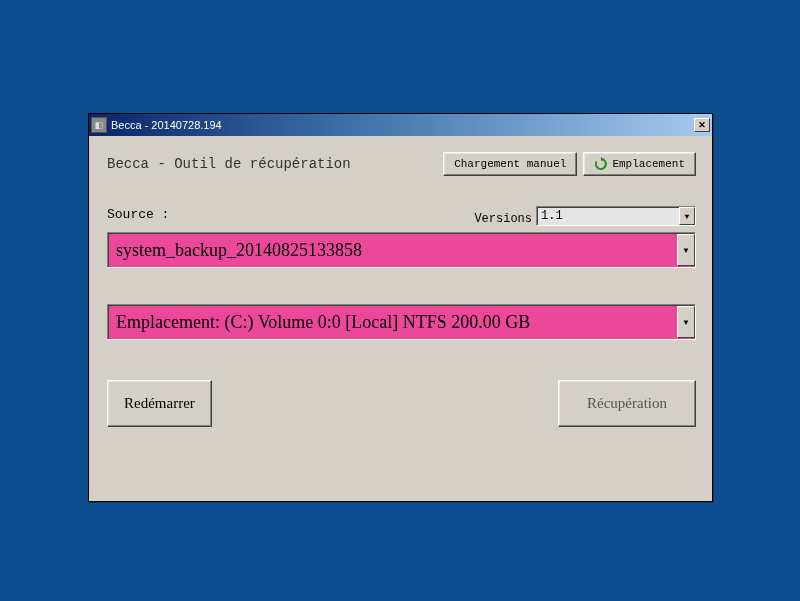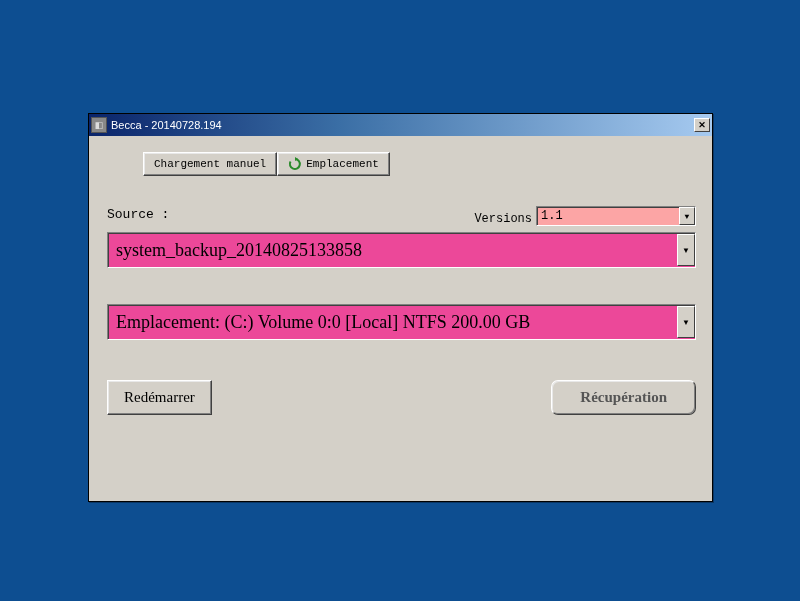--- a/index.html
+++ b/index.html
@@ -77,20 +77,21 @@
       justify-content: space-between;
       margin-bottom: 30px;
     }
     .app-title {
       font-family: "Courier New", monospace;
       font-size: 14px;
       color: #333;
     }
     .header-buttons {
       display: flex;
+      gap: 6px;
       padding-left: 36px;
     }
     .btn {
       background: #d4d0c8;
       border-top: 1px solid #fff;
       border-left: 1px solid #fff;
       border-right: 1px solid #404040;
       border-bottom: 1px solid #404040;
       box-shadow: inset -1px -1px 0 #808080, inset 1px 1px 0 #e8e8e8;
       font-family: "Courier New", monospace;
@@ -124,21 +125,21 @@
       align-items: flex-end;
       gap: 4px;
     }
     .versions-label {
       font-family: "Courier New", monospace;
       font-size: 12px;
     }
     .versions-select {
       width: 160px;
       height: 20px;
-      background: #fca5a5;
+      background: #e5e5e5;
       border-top: 1px solid #808080;
       border-left: 1px solid #808080;
       border-right: 1px solid #fff;
       border-bottom: 1px solid #fff;
       box-shadow: inset 1px 1px 0 #404040;
       display: flex;
       align-items: center;
       justify-content: space-between;
       font-family: "Courier New", monospace;
       font-size: 12px;
@@ -190,38 +191,38 @@
       border-left: 1px solid #fff;
       border-right: 1px solid #404040;
       border-bottom: 1px solid #404040;
       box-shadow: inset -1px -1px 0 #808080, inset 1px 1px 0 #e8e8e8;
       font-family: "Times New Roman", serif;
       font-size: 15px;
       padding: 8px 16px;
       cursor: pointer;
     }
     .btn-recuperation {
-      padding: 8px 28px;
-      font-weight: bold;
+      padding: 14px 28px;
+      font-weight: normal;
       color: #555;
-      border-radius: 7px;
     }
   </style>
 </head>
 <body>
 
 <div class="window">
   <div class="titlebar">
     <span class="titlebar-icon">◧</span>
     <span class="titlebar-text">Becca - 20140728.194</span>
     <div class="close-btn">✕</div>
   </div>
 
   <div class="content">
     <div class="header-row">
+      <div class="app-title">Becca - Outil de récupération</div>
       <div class="header-buttons">
         <button class="btn">
           <span>Chargement manuel</span>
         </button>
         <button class="btn">
           <span class="refresh-icon">
             <svg viewBox="0 0 14 14" width="14" height="14">
               <path d="M7 2 A5 5 0 1 1 2.5 4.5" fill="none" stroke="#2a8a2a" stroke-width="2"></path>
               <path d="M7 0 L7 4 L10 2 Z" fill="#2a8a2a"></path>
             </svg>

